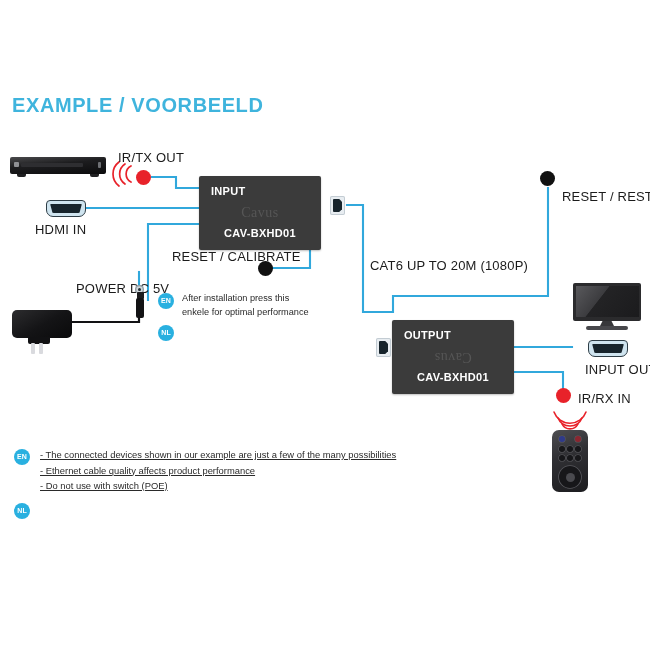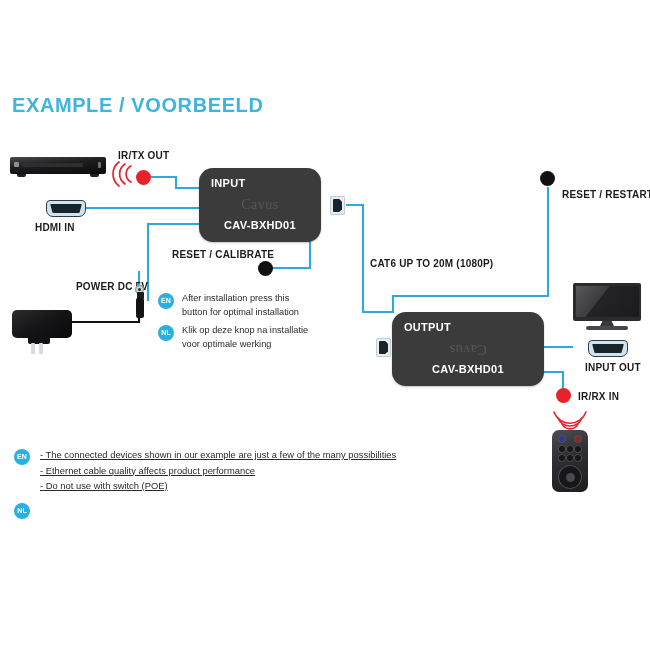--- a/index.html
+++ b/index.html
@@ -31,33 +31,34 @@
   
   #wires {
     position: absolute;
     left: 0; top: 0;
     width: 650px; height: 650px;
   }
 
   
   .lbl {
     position: absolute;
-    font-size: 10px;
-    font-weight: bold;
+    font-size: 13px;
+    font-weight: normal;
     color: #1b1b1b;
     letter-spacing: 0.2px;
     white-space: nowrap;
   }
 
   
   .box {
     position: absolute;
     background: #3b3b3b;
-    border-radius: 14px;
+    border-radius: 2px;
     box-shadow: 0 1px 2px rgba(0,0,0,.25);
+    margin-top: 8px;
   }
   .box-head {
     position: absolute;
     left: 12px;
     top: 9px;
     color: #ffffff;
     font-size: 11px;
     font-weight: bold;
     letter-spacing: .3px;
   }
@@ -411,29 +412,27 @@
   </div>
   <div id="psu">
     <div class="brick"></div>
     <div class="neck"></div>
     <div class="pin a"></div>
     <div class="pin b"></div>
   </div>
 
   <div class="badge" style="left:158px; top:293px;">EN</div>
   <div class="note" style="left:182px; top:292px;">After installation press this
-button for optimal installation</div>
+enkele for optimal performance</div>
 
   <div class="badge" style="left:158px; top:325px;">NL</div>
-  <div class="note" style="left:182px; top:324px;">Klik op deze knop na installatie
-voor optimale werking</div>
 
   <div class="lbl" style="left:370px; top:258px;">CAT6 UP TO 20M (1080P)</div>
 
-  <div class="box" style="left:392px; top:312px; width:122px; height:74px;padding-left:30px;">
+  <div class="box" style="left:392px; top:312px; width:122px; height:74px;">
     <div class="box-head">OUTPUT</div>
     <div class="box-brand flip">Cavus</div>
     <div class="box-model">CAV-BXHD01</div>
   </div>
   <div class="rj45" style="left:376px; top:338px;"></div>
 
   <div class="dot-black" style="left:540px; top:171px;"></div>
   <div class="lbl" style="left:562px; top:174px;margin-top:15px;">RESET / RESTART</div>
 
   <div id="tv">

